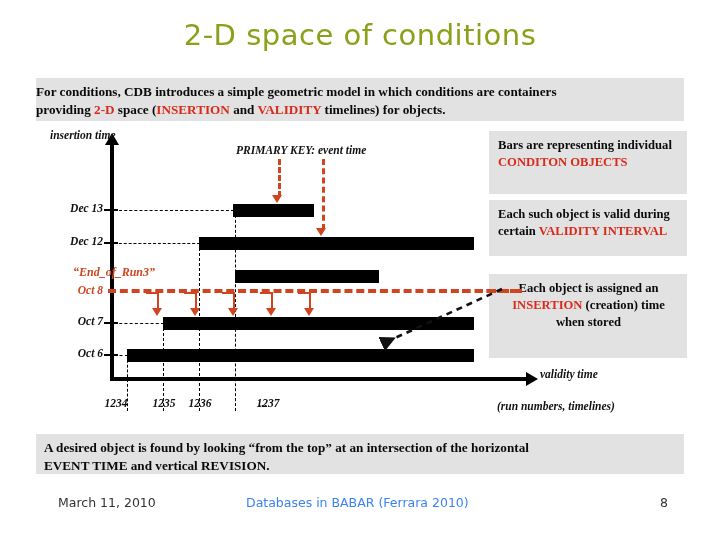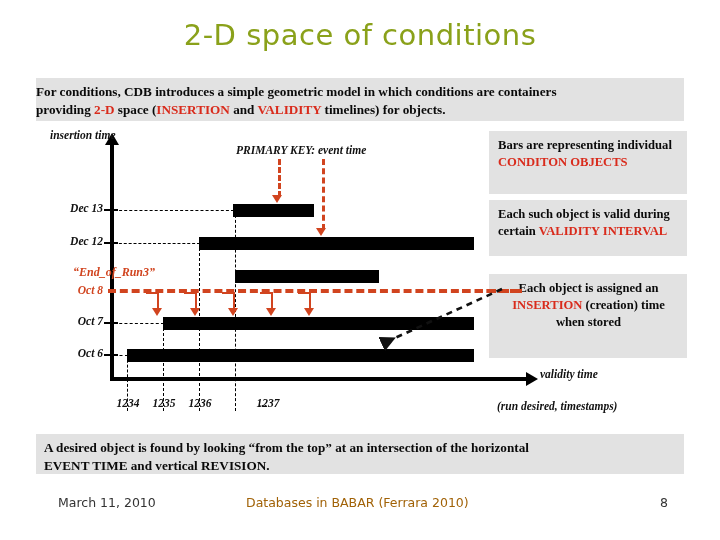--- a/index.html
+++ b/index.html
@@ -185,21 +185,21 @@
 
   <div id="diagram">
 
     <div class="axis-v"></div>
     <div class="axis-v-head"></div>
     <div class="axis-h"></div>
     <div class="axis-h-head"></div>
 
     <div id="label-insertion-time">insertion time</div>
     <div id="label-validity-time">validity time</div>
-    <div id="label-run-note">(run desired, timestamps)</div>
+    <div id="label-run-note">(run numbers, timelines)</div>
     <div id="label-primary-key">PRIMARY KEY: event time</div>
     <div id="label-end-of-run">“End_of_Run3”</div>
 
     <div class="ytick-wrap" style="top:77px;">
       <span class="lbl">Dec 13</span>
     </div>
     <div class="ytick-mark" style="top:84px;"></div>
 
     <div class="ytick-wrap" style="top:110px;">
       <span class="lbl">Dec 12</span>
@@ -224,21 +224,21 @@
     <div class="hleader" style="left:114px;top:118px;width:86px;"></div>
     <div class="hleader" style="left:114px;top:198px;width:50px;"></div>
     <div class="hleader" style="left:114px;top:230px;width:14px;"></div>
 
     <div class="vrun" style="left:127px;top:230px;height:56px;"></div>
     <div class="vrun" style="left:163px;top:198px;height:88px;"></div>
     <div class="vrun" style="left:199px;top:118px;height:168px;"></div>
     <div class="vrun" style="left:235px;top:85px;height:201px;"></div>
 
     <div id="xticks">
-      <span class="xtick" style="left:128px;">1234</span>
+      <span class="xtick" style="left:116px;">1234</span>
       <span class="xtick" style="left:164px;">1235</span>
       <span class="xtick" style="left:200px;">1236</span>
       <span class="xtick" style="left:236px;margin-left:32px;">1237</span>
       <span class="xtick" style="left:263px;">...</span>
     </div>
 
     <div class="bar" style="left:233px;top:79px;width:81px;"></div>
     <div class="bar" style="left:199px;top:112px;width:275px;"></div>
     <div class="bar" style="left:235px;top:145px;width:144px;"></div>
     <div class="bar" style="left:163px;top:192px;width:311px;"></div>
@@ -283,16 +283,16 @@
     </svg>
 
   </div>
 
   <div class="panel" id="bottom-panel">
     <div>A desired object is found by looking “from the top” at an intersection of the horizontal</div>
     <div>EVENT TIME and vertical REVISION.</div>
   </div>
 
   <div style="position:absolute;left:58px;top:495px;font-family:'DejaVu Sans',sans-serif;font-size:12.5px;color:#333;">March 11, 2010</div>
-  <div style="position:absolute;left:246px;top:495px;font-family:'DejaVu Sans',sans-serif;font-size:12.5px;color:#a16207;">Databases in BABAR (Ferrara 2010)</div>
+  <div style="position:absolute;left:246px;top:495px;font-family:'DejaVu Sans',sans-serif;font-size:12.5px;color:#3b82f6;">Databases in BABAR (Ferrara 2010)</div>
   <div style="position:absolute;left:660px;top:495px;font-family:'DejaVu Sans',sans-serif;font-size:12.5px;color:#333;">8</div>
 
 </div>
 
 </body></html>

